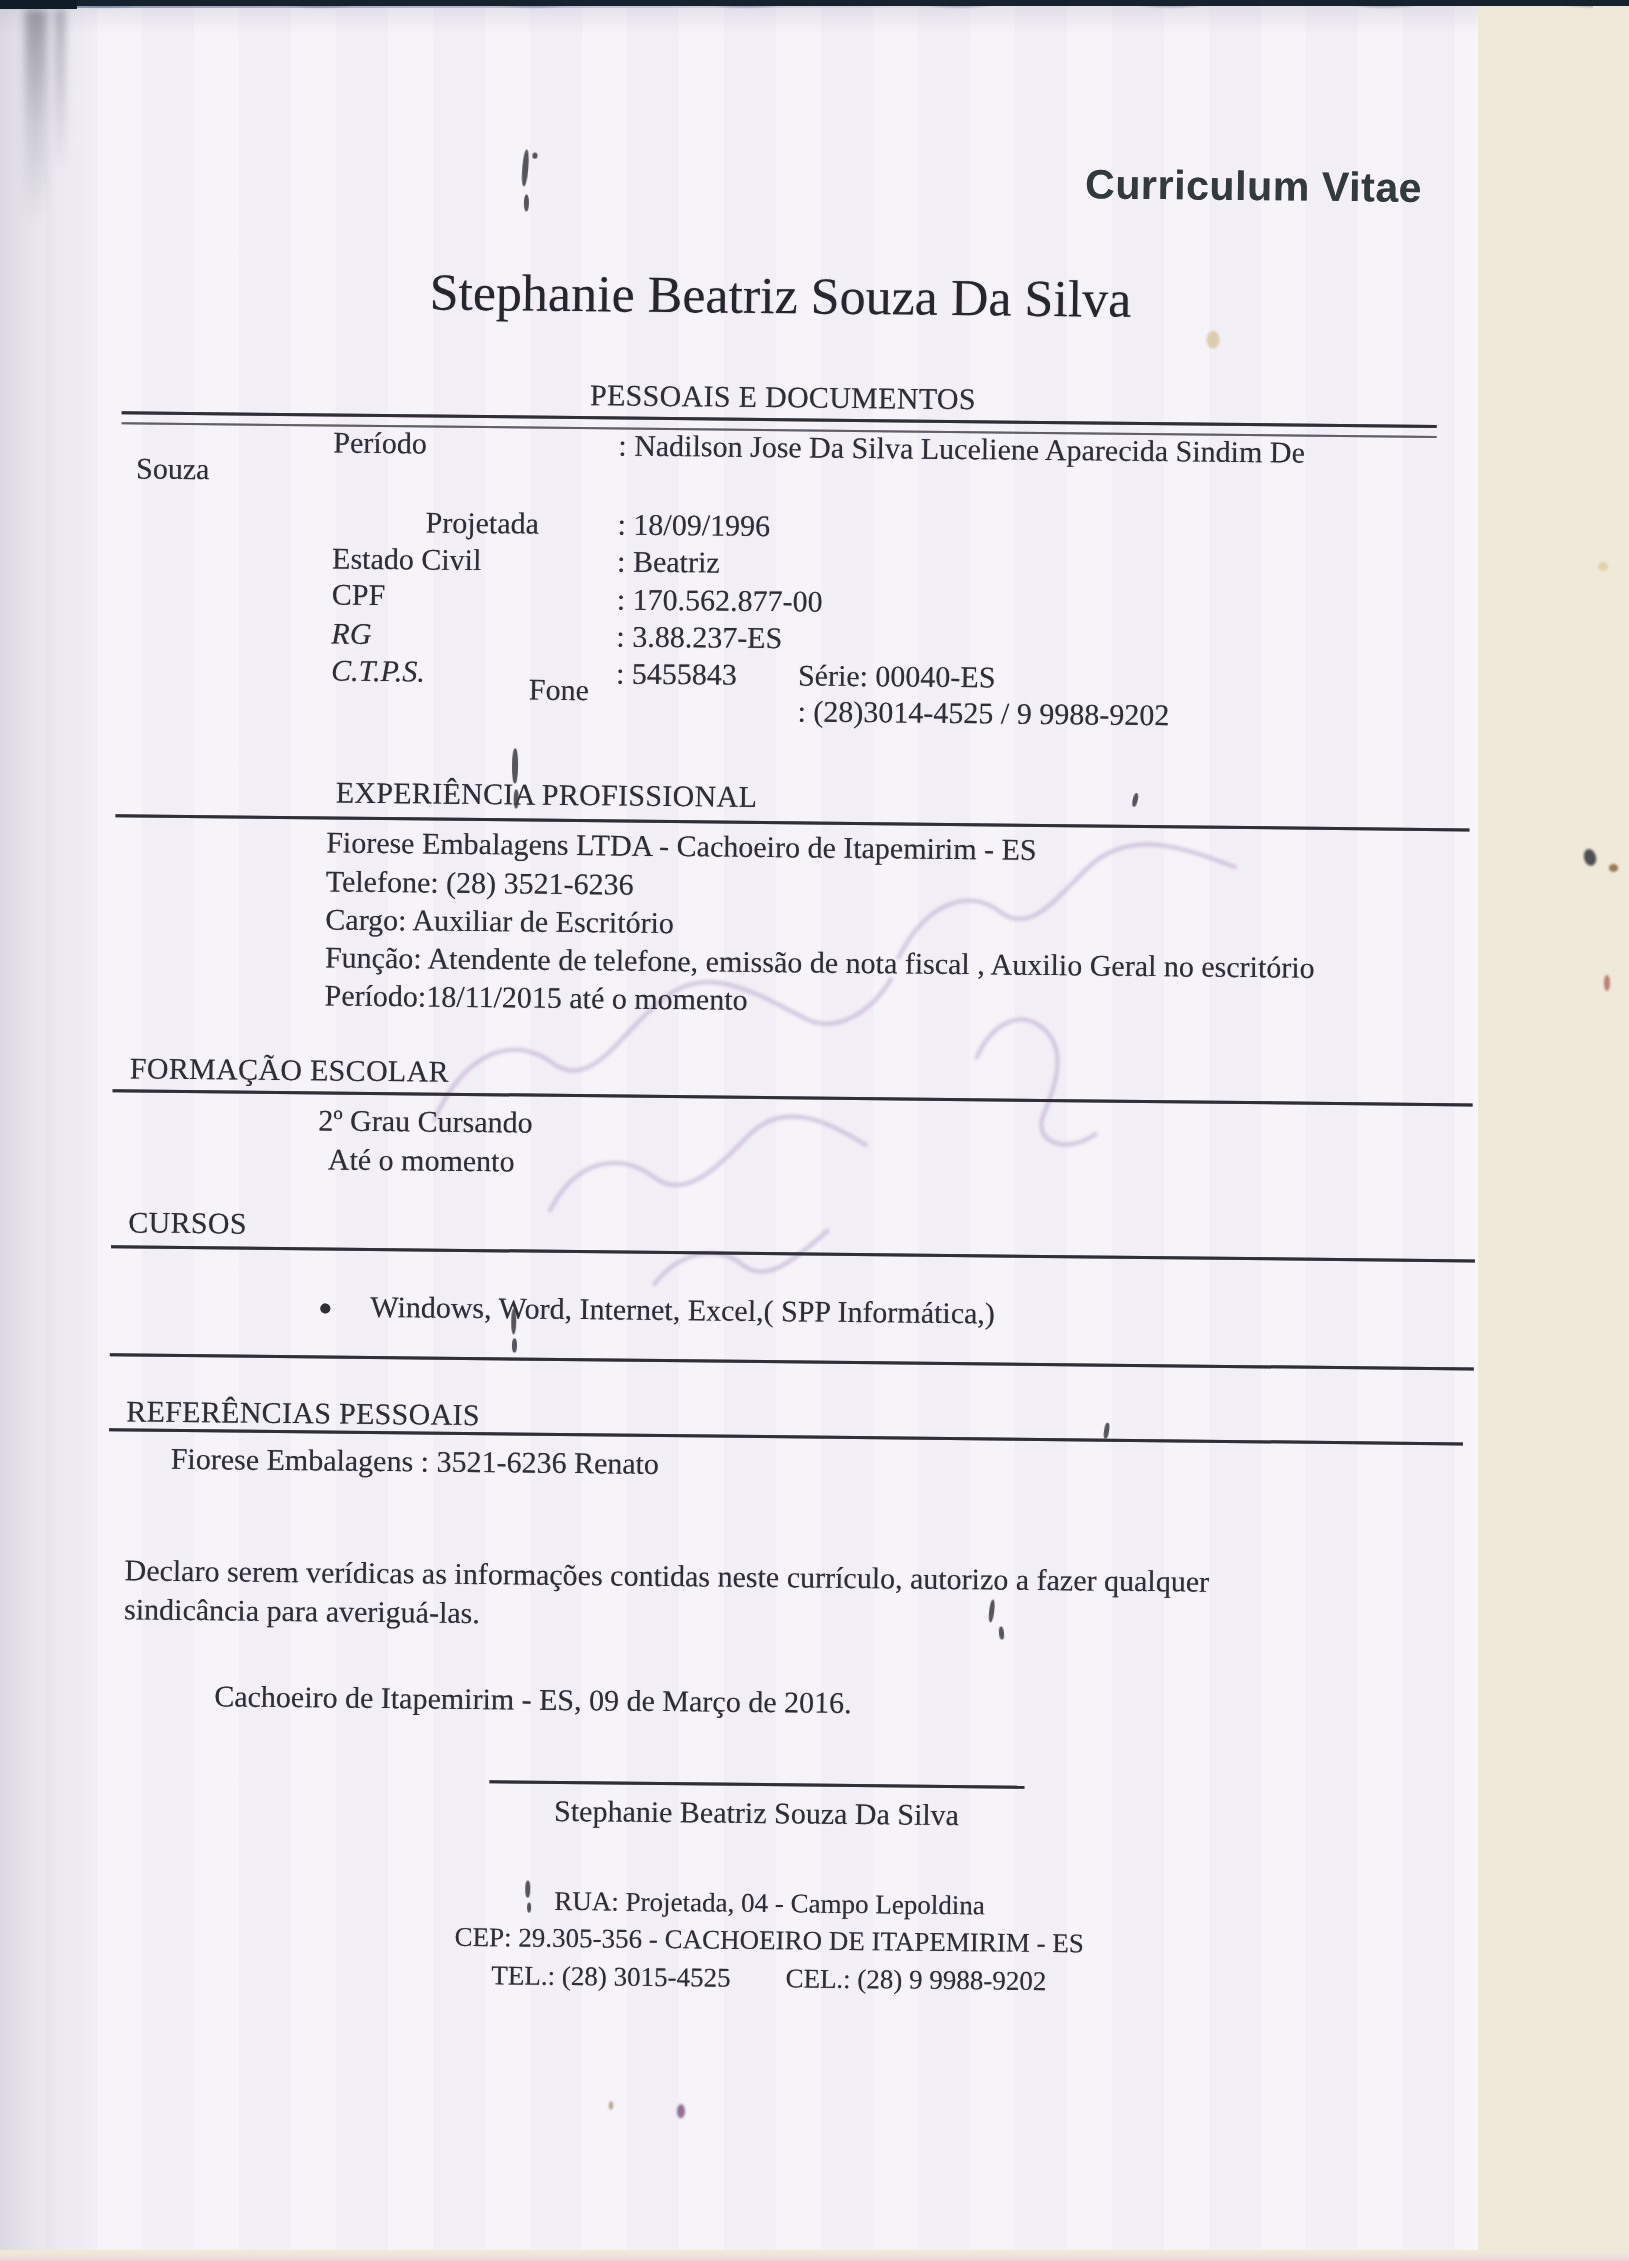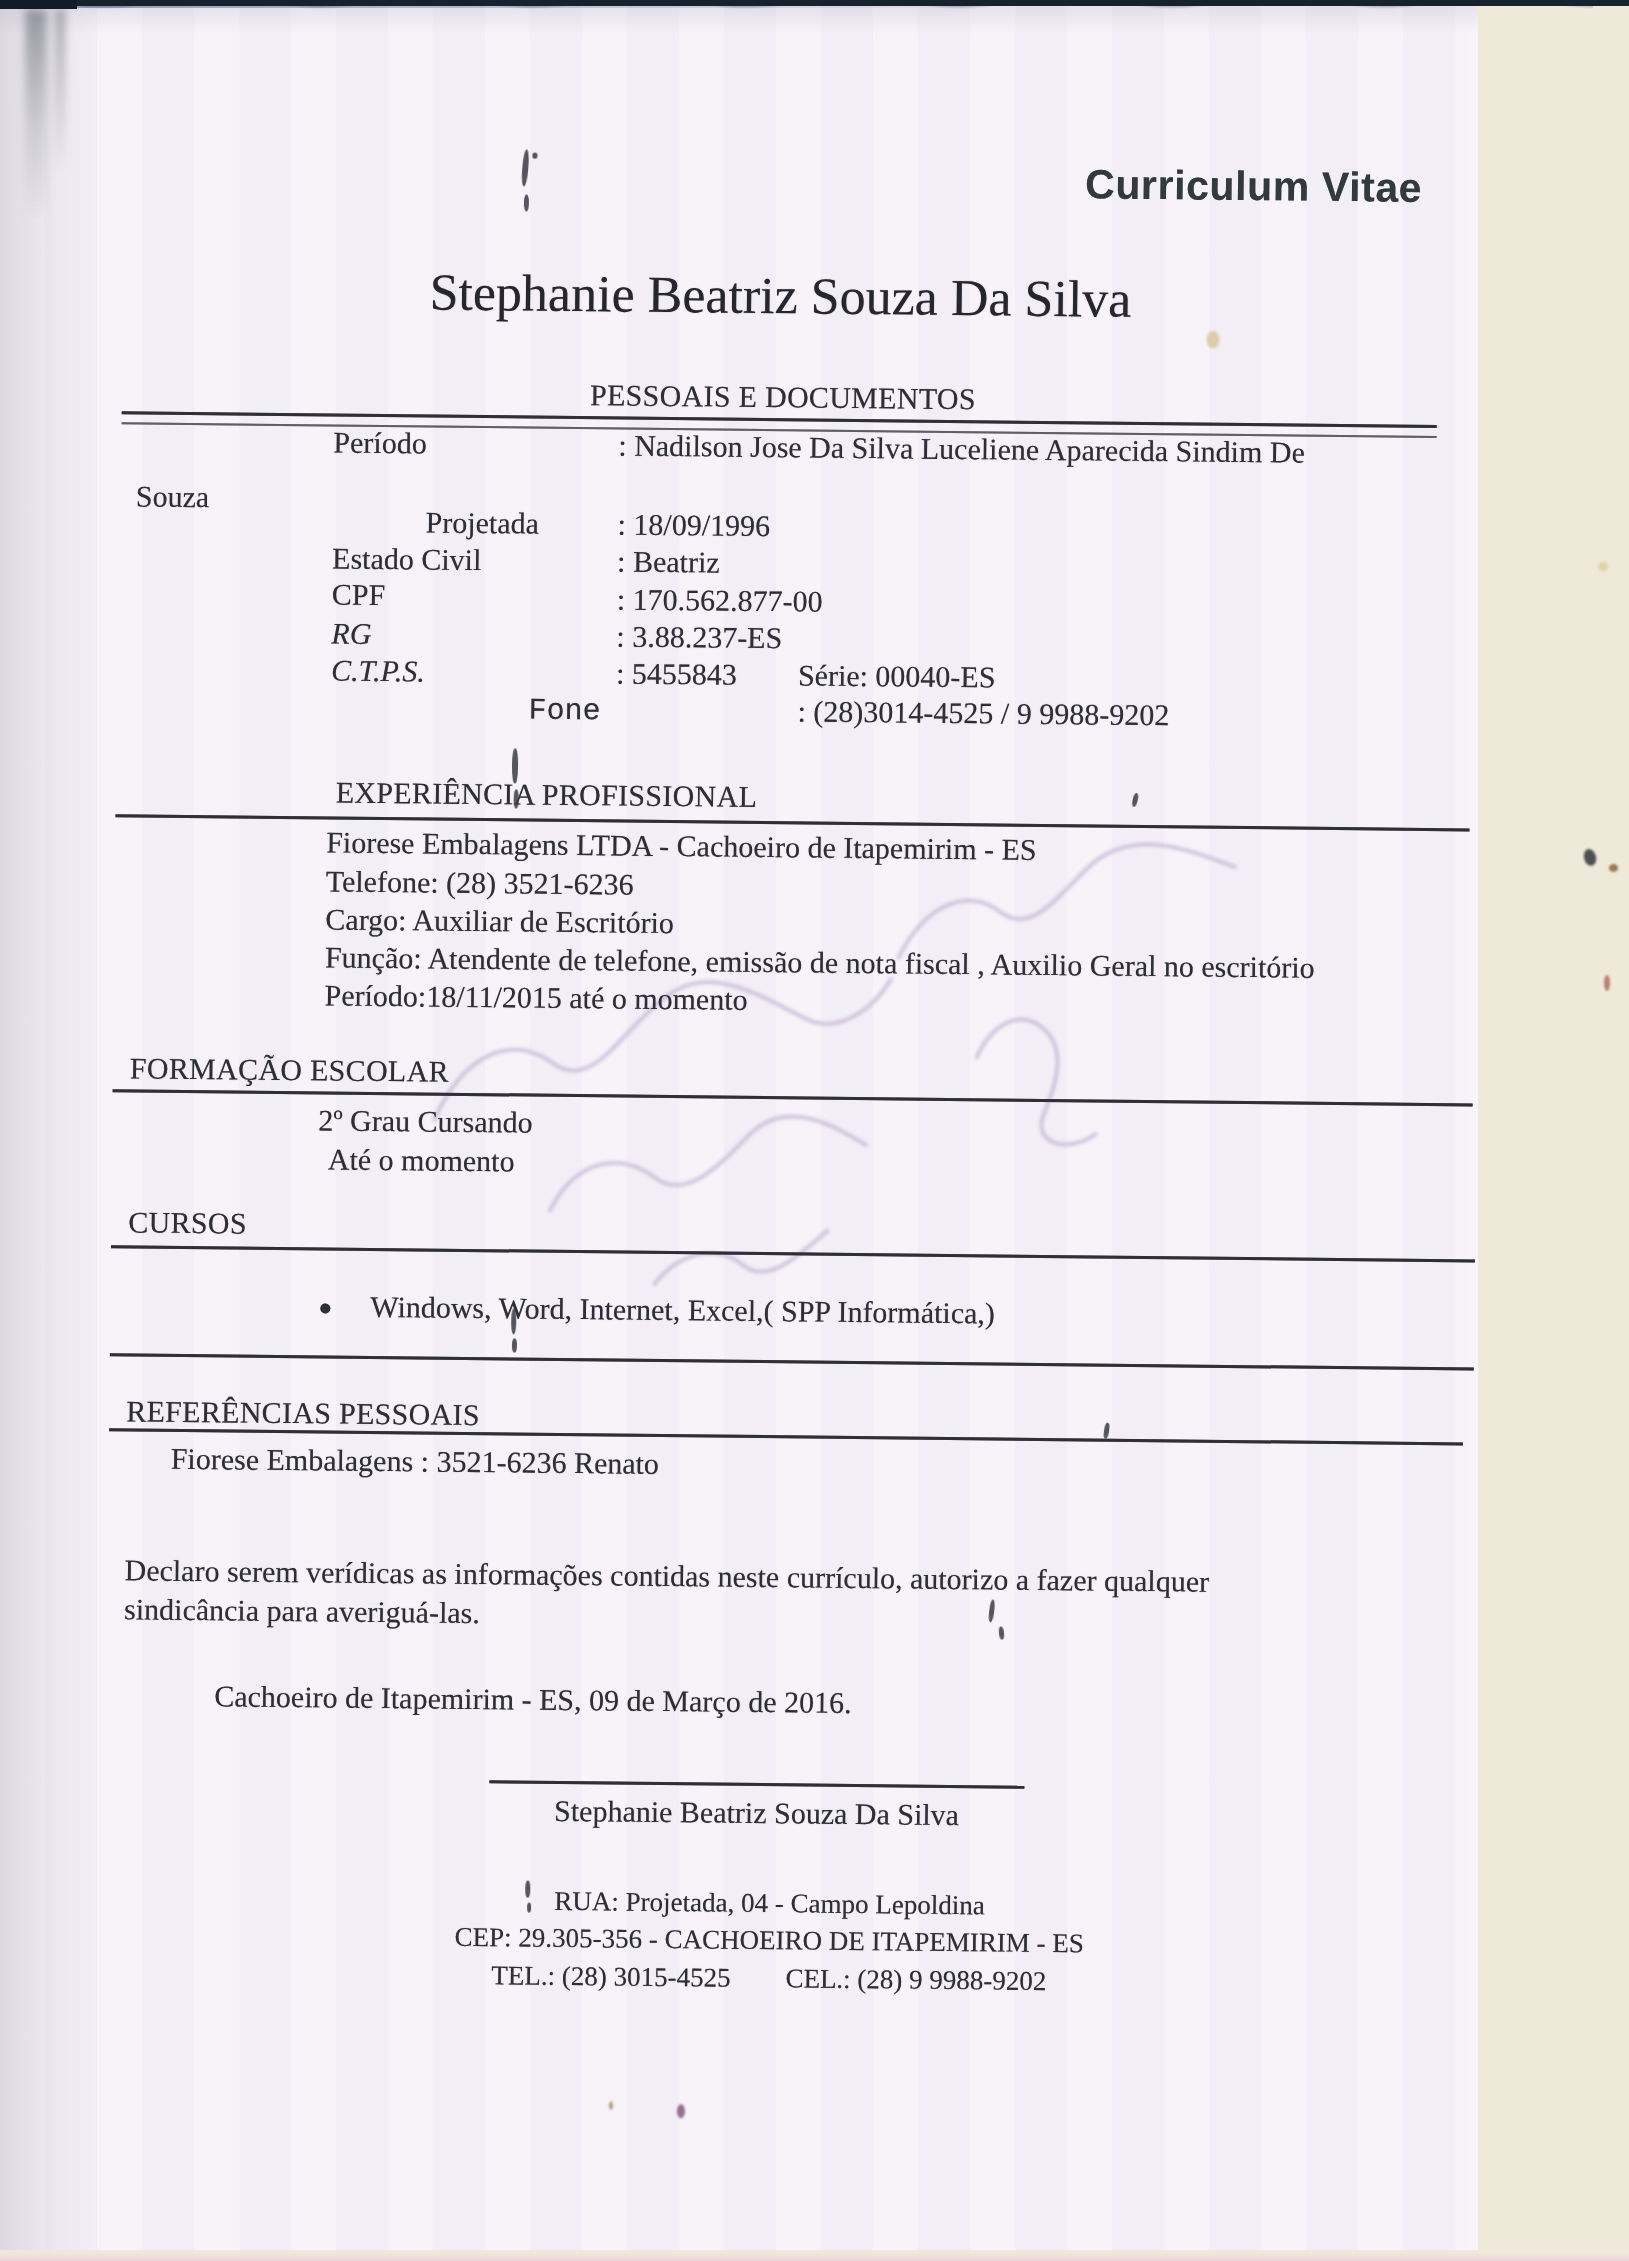--- a/index.html
+++ b/index.html
@@ -96,39 +96,39 @@
       <div class="cv-title">Curriculum Vitae</div>
 
       <h1 class="name">Stephanie Beatriz Souza Da Silva</h1>
 
       <div class="abs t heading" style="left:529px;top:369px;width:516px;text-align:center;">PESSOAIS E DOCUMENTOS</div>
       <div class="rule" style="left:126px;top:407px;width:1315px;height:3.2px;"></div>
       <div class="rule" style="left:126px;top:418px;width:1315px;height:1.9px;opacity:.75;"></div>
 
       <div class="abs t" style="left:338px;top:419px;">Período</div>
       <div class="abs t" style="left:623px;top:419px;">: Nadilson Jose Da Silva Luceliene Aparecida Sindim De</div>
-      <div class="abs t" style="left:141px;top:475px;">Souza</div>
+      <div class="abs t" style="left:141px;top:447px;">Souza</div>
 
       <div class="abs t" style="left:431px;top:498px;">Projetada</div>
       <div class="abs t" style="left:623px;top:498px;">: 18/09/1996</div>
 
       <div class="abs t" style="left:338px;top:535px;">Estado Civil</div>
       <div class="abs t" style="left:623px;top:535px;">: Beatriz</div>
 
       <div class="abs t" style="left:338px;top:571px;">CPF</div>
       <div class="abs t" style="left:623px;top:573px;">: 170.562.877-00</div>
 
       <div class="abs t" style="left:338px;top:610px;font-style:italic;">RG</div>
       <div class="abs t" style="left:623px;top:610px;">: 3.88.237-ES</div>
 
       <div class="abs t" style="left:338px;top:647px;font-style:italic;">C.T.P.S.</div>
       <div class="abs t" style="left:623px;top:647px;">: 5455843</div>
       <div class="abs t" style="left:805px;top:647px;">Série: 00040-ES</div>
 
-      <div class="abs t" style="left:536px;top:685px;font-family:Liberation Mono, monospace;">Fone</div>
+      <div class="abs t" style="left:536px;top:664px;">Fone</div>
       <div class="abs t" style="left:805px;top:683px;">: (28)3014-4525 / 9 9988-9202</div>
 
       <div class="abs t heading" style="left:344px;top:769px;">EXPERIÊNCIA PROFISSIONAL</div>
       <div class="rule" style="left:124px;top:810px;width:1354px;height:3.2px;"></div>
       <div class="abs t" style="left:335px;top:819px;">Fiorese Embalagens LTDA - Cachoeiro de Itapemirim - ES</div>
       <div class="abs t" style="left:335px;top:858px;">Telefone: (28) 3521-6236</div>
       <div class="abs t" style="left:335px;top:896px;">Cargo: Auxiliar de Escritório</div>
       <div class="abs t" style="left:335px;top:934px;">Função: Atendente de telefone, emissão de nota fiscal , Auxilio Geral no escritório</div>
       <div class="abs t" style="left:335px;top:972px;">Período:18/11/2015 até o momento</div>
 

